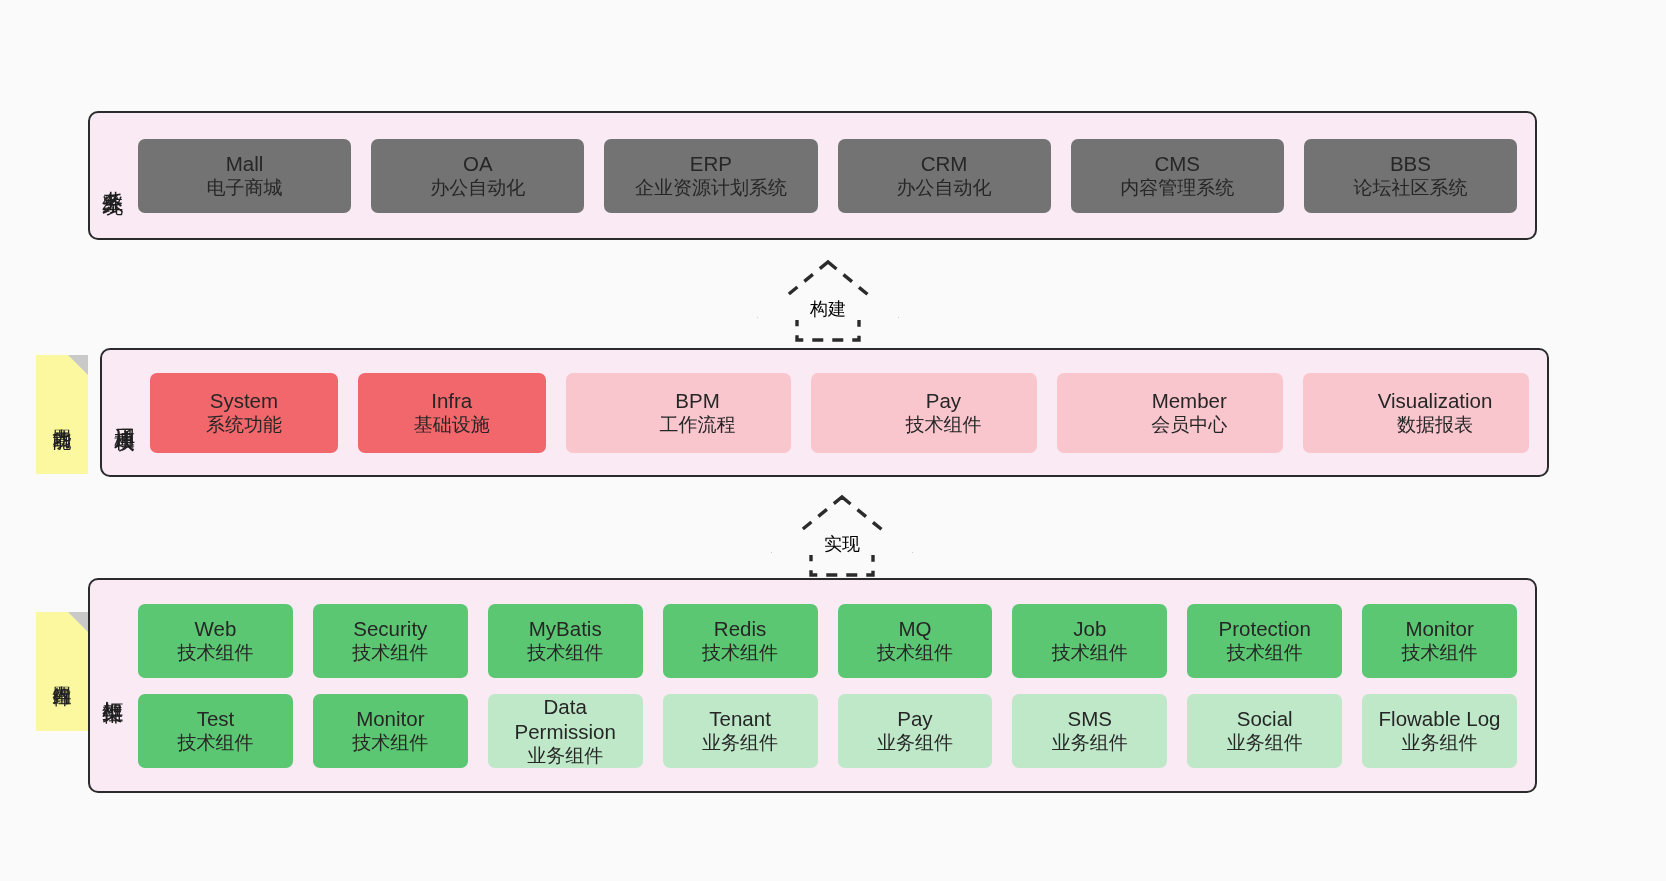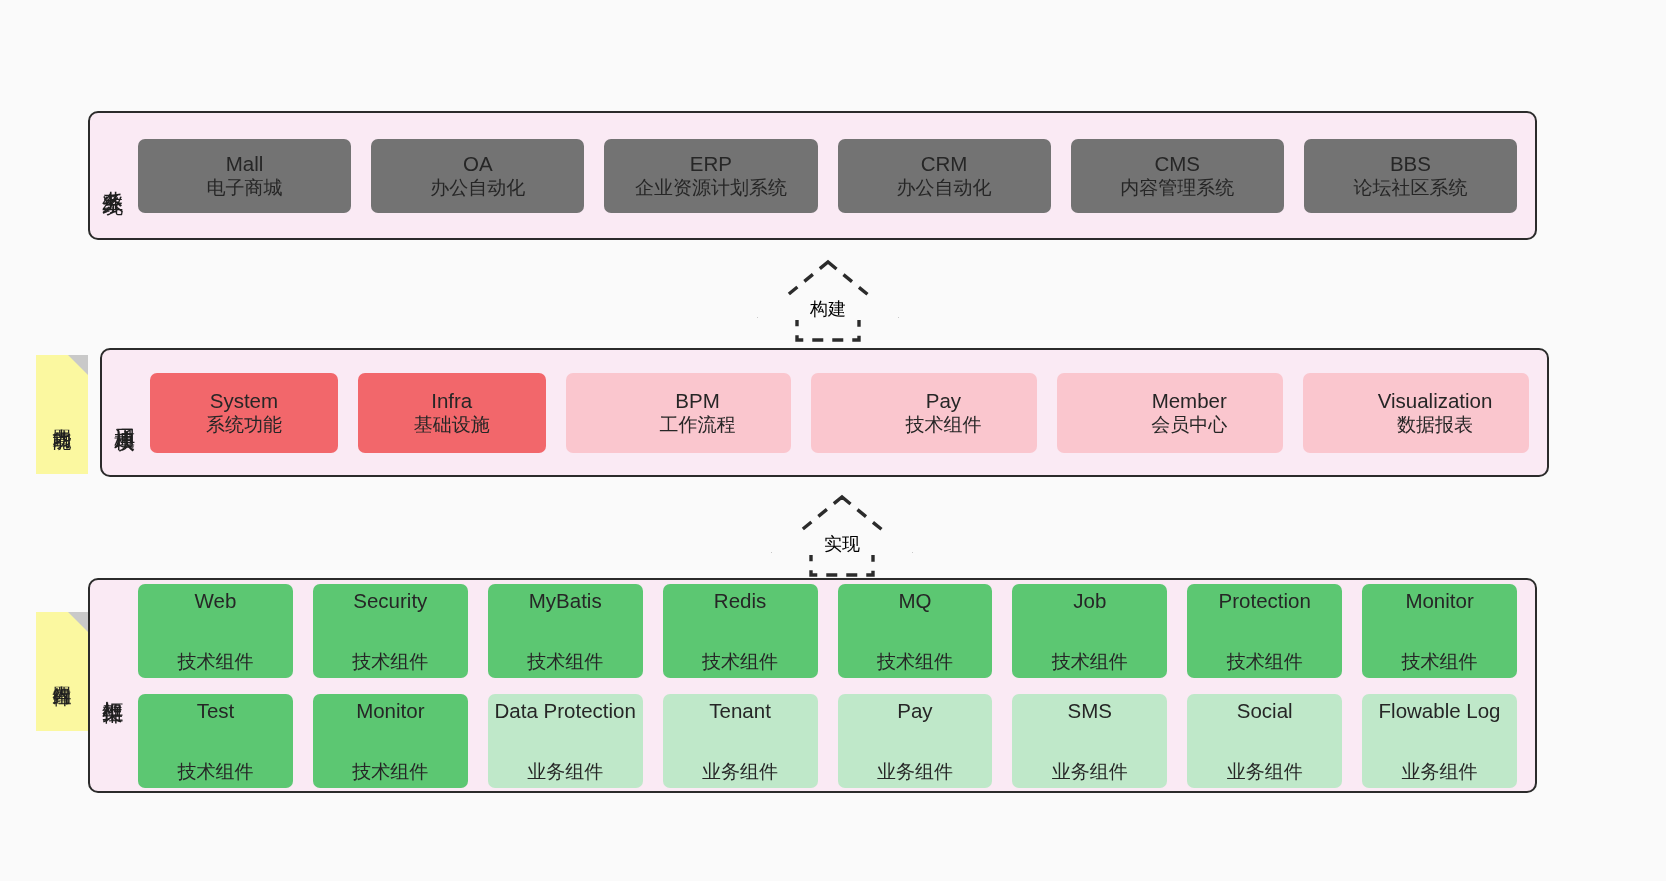--- a/index.html
+++ b/index.html
@@ -65,21 +65,21 @@
   
   .blue        { background: #737373; }
   .red-strong  { background: #f2676b; }
   .red-soft    { background: #fac6ce; padding-left: 44px; }
   .green-strong{ background: #5cc772; }
   .green-soft  { background: #bfe8c9; }
 
   
   #sec-business .card { height: 74px; }
   #sec-modules  .card { height: 80px; }
-  #sec-framework .card { height: 94px; justify-content: space-between; }
+  #sec-framework .card { height: 74px; }
 
   
   .sticky {
     position: absolute;
     width: 52px;
     background: #fbf8a0;
     display: flex;
     align-items: center;
     justify-content: center;
     font-size: 19px;
@@ -247,21 +247,21 @@
       <div class="row">
         <div class="card green-strong">
           <span class="t1">Test</span>
           <span class="t2">技术组件</span>
         </div>
         <div class="card green-strong">
           <span class="t1">Monitor</span>
           <span class="t2">技术组件</span>
         </div>
         <div class="card green-soft">
-          <span class="t1">Data Protection</span>
+          <span class="t1">Data Permission</span>
           <span class="t2">业务组件</span>
         </div>
         <div class="card green-soft">
           <span class="t1">Tenant</span>
           <span class="t2">业务组件</span>
         </div>
         <div class="card green-soft">
           <span class="t1">Pay</span>
           <span class="t2">业务组件</span>
         </div>

